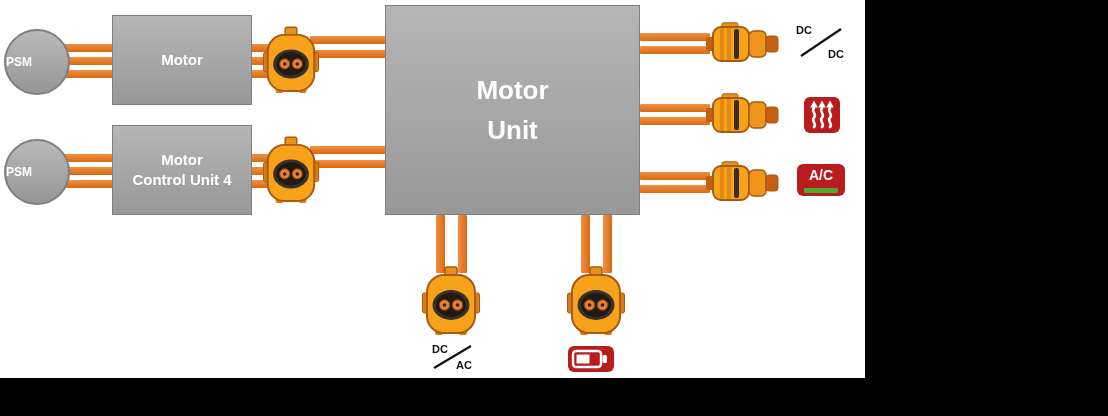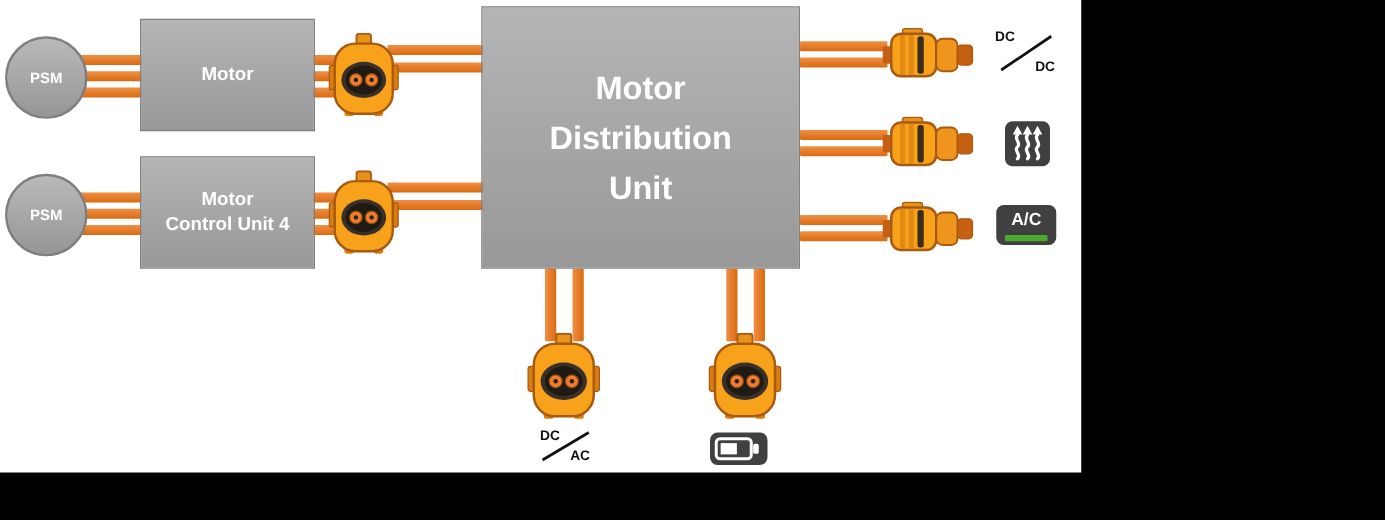--- a/index.html
+++ b/index.html
@@ -18,21 +18,21 @@
   }
 
   
   .circle-node {
     position: absolute;
     border-radius: 50%;
     background: linear-gradient(#b9b9b9, #969696);
     border: 2px solid #7f7f7f;
     display: flex;
     align-items: center;
-    justify-content: center;
+    justify-content: flex-start;
     color: #ffffff;
     font-weight: bold;
     font-size: 12px;
   }
   .gray-box {
     position: absolute;
     background: linear-gradient(#b5b5b5, #989898);
     border: 1.5px solid #7f7f7f;
     display: flex;
     flex-direction: column;
@@ -66,21 +66,21 @@
     font-weight: bold;
     font-size: 11px;
     text-align: right;
   }
   .dc-icon .t { position: absolute; top: 1px; left: 3px; }
   .dc-icon .b { position: absolute; bottom: 1px; right: 3px; }
   .dc-icon svg { position: absolute; top: 0; left: 0; }
 
   .black-chip {
     position: absolute;
-    background: #404040;
+    background: #b91c1c;
     border-radius: 6px;
     display: flex;
     align-items: center;
     justify-content: center;
   }
   .ac-chip {
     color: #ffffff;
     font-weight: bold;
     font-size: 14px;
     flex-direction: column;
@@ -176,21 +176,20 @@
   <div class="gray-box mcu-box" style="left:112px;top:15px;width:140px;height:90px;">
     <span>Motor</span>
   </div>
   <div class="gray-box mcu-box" style="left:112px;top:125px;width:140px;height:90px;">
     <span>Motor</span>
     <span>Control Unit 4</span>
   </div>
 
   <div class="gray-box pdu-box" style="left:385px;top:5px;width:255px;height:210px;">
     <span>Motor</span>
-    <span>Distribution</span>
     <span>Unit</span>
   </div>
 
   <svg class="conn" style="left:262px;top:26px;" width="58" height="70">
       <use href="#sym-conn-face"></use>
     </svg>
   <svg class="conn" style="left:262px;top:136px;" width="58" height="70">
       <use href="#sym-conn-face"></use>
     </svg>
   <svg class="conn" style="left:419px;top:266px;" width="64" height="72">

